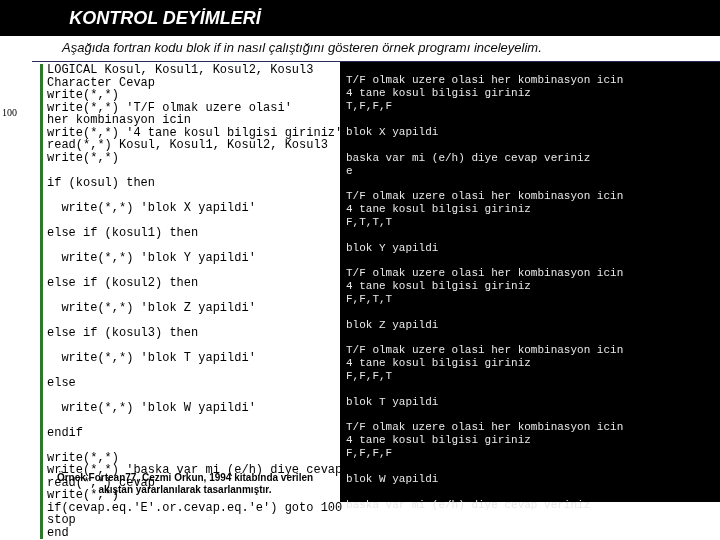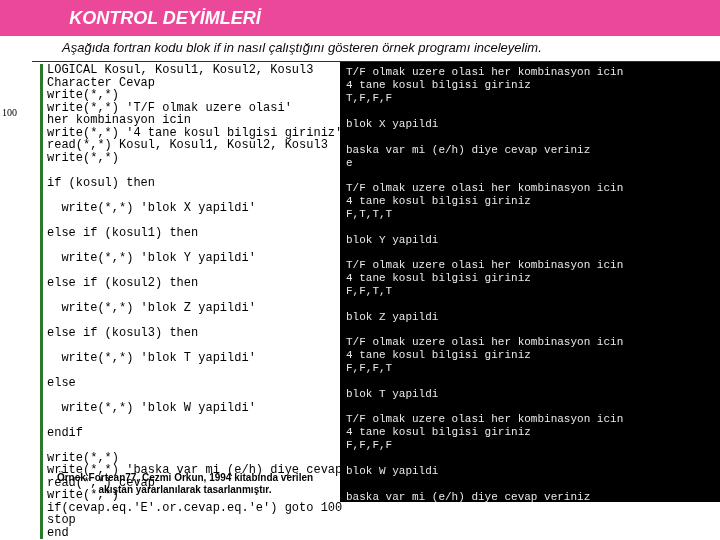--- a/index.html
+++ b/index.html
@@ -4,21 +4,21 @@
 <style>
   * { margin: 0; padding: 0; box-sizing: border-box; }
   body {
     width: 720px;
     height: 540px;
     background: #fff;
     font-family: Arial, sans-serif;
     overflow: hidden;
   }
   .header {
-    background: #ec4899;
+    background: #000000;
     color: #fff;
     height: 36px;
     display: flex;
     align-items: center;
     padding: 0 10px;
   }
   .header-left {
     font-weight: bold;
     font-style: italic;
     font-size: 18px;
@@ -69,21 +69,21 @@
     filter: blur(0.55px);
     white-space: pre;
   }
   .run-col {
     width: 392px;
     background: #000;
     color: #e8e8e8;
     font-family: "Courier New", monospace;
     font-size: 11px;
     line-height: 13px;
-    padding: 4px 6px;
+    padding: 12px 6px;
     filter: blur(0.4px);
   }
   .run-block {
     margin-bottom: 12px;
     white-space: pre;
   }
   .footnote {
     position: absolute;
     bottom: 6px;
     left: 40px;

